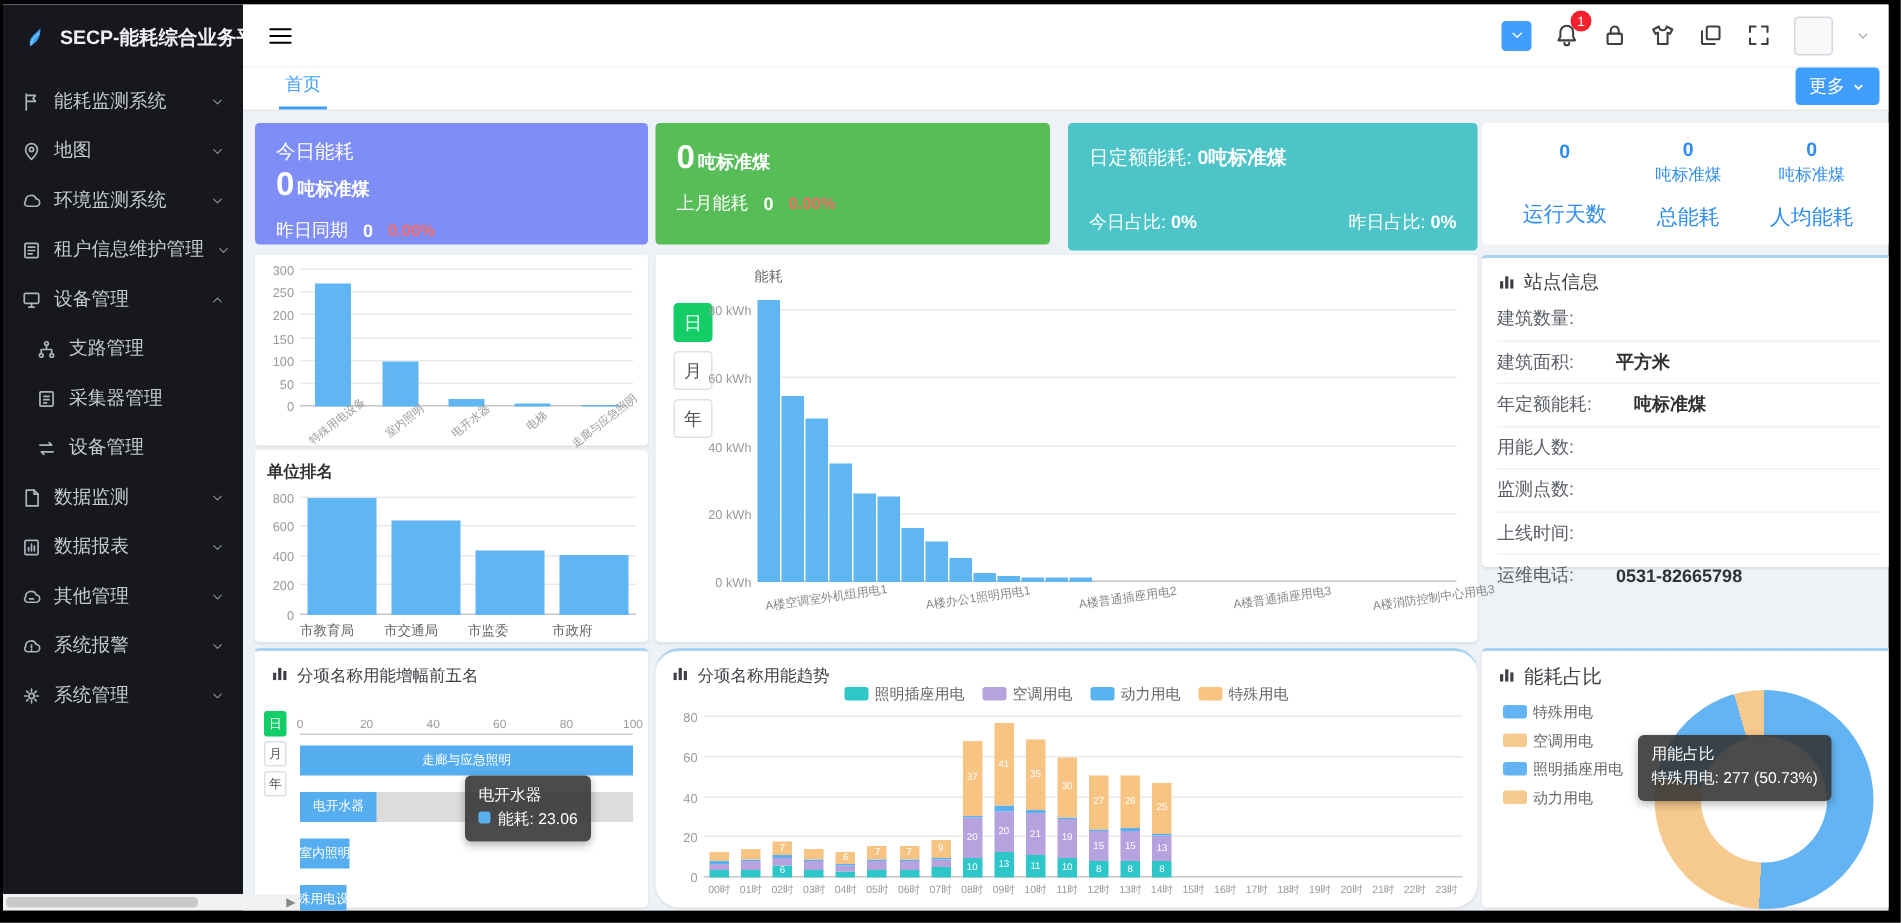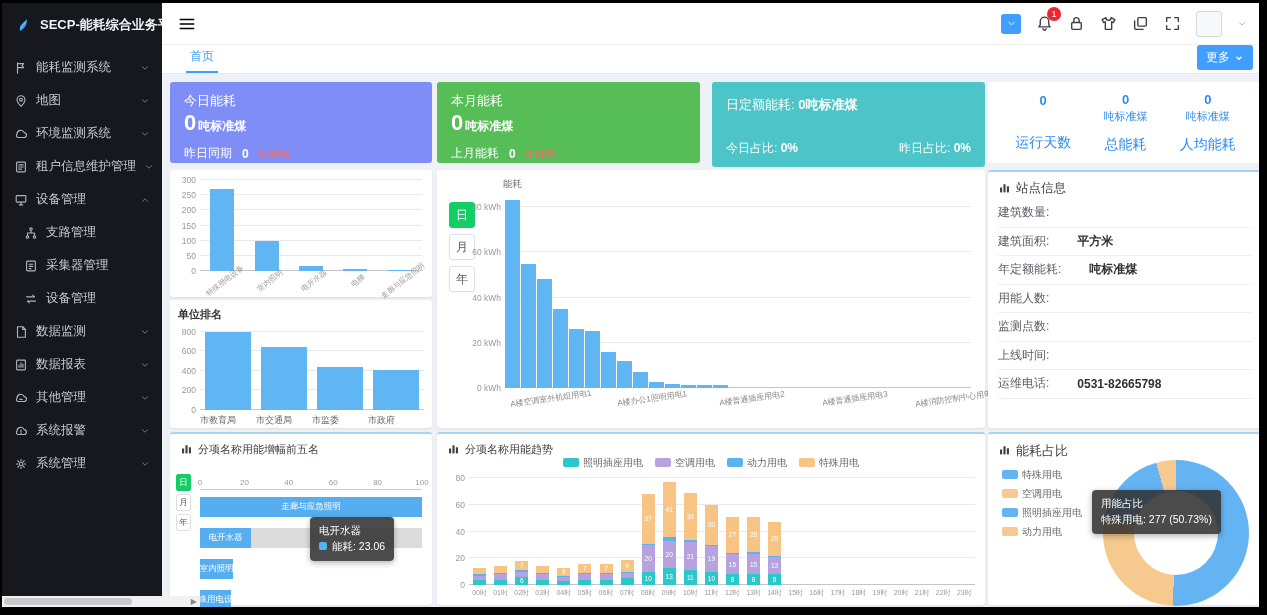--- a/index.html
+++ b/index.html
@@ -333,21 +333,20 @@
         <div class="ct">今日能耗</div>
         <div><span class="cv">0</span><span class="cu">吨标准煤</span></div>
         <div class="cf">
             <span>昨日同期</span>
             <b>0</b>
             <span class="delta">0.00%</span>
           </div>
       </div>
 
       <div class="card" style="left:275px;top:8px;width:263px;height:81px;background:#57bd57;">
-        <div class="ct">本月能耗</div>
         <div><span class="cv">0</span><span class="cu">吨标准煤</span></div>
         <div class="cf">
             <span>上月能耗</span>
             <b>0</b>
             <span class="delta">0.00%</span>
           </div>
       </div>
 
       <div class="card" style="left:550px;top:8px;width:273px;height:85px;background:#4cc4c8;">
         <div class="ct" style="margin-top:4px;"><span>日定额能耗:</span> <b>0吨标准煤</b></div>
@@ -527,21 +526,21 @@
               </div>
             </div>
             <div style="position: absolute; top: 100%; margin-top: 5px; left: 1%; font-size: 8px; color: rgb(136, 136, 136); transform: rotate(-8deg); white-space: nowrap;">A楼空调室外机组用电1</div>
             <div style="position: absolute; top: 100%; margin-top: 5px; left: 24%; font-size: 8px; color: rgb(136, 136, 136); transform: rotate(-8deg); white-space: nowrap;">A楼办公1照明用电1</div>
             <div style="position: absolute; top: 100%; margin-top: 5px; left: 46%; font-size: 8px; color: rgb(136, 136, 136); transform: rotate(-8deg); white-space: nowrap;">A楼普通插座用电2</div>
             <div style="position: absolute; top: 100%; margin-top: 5px; left: 68%; font-size: 8px; color: rgb(136, 136, 136); transform: rotate(-8deg); white-space: nowrap;">A楼普通插座用电3</div>
             <div style="position: absolute; top: 100%; margin-top: 5px; left: 88%; font-size: 8px; color: rgb(136, 136, 136); transform: rotate(-8deg); white-space: nowrap;">A楼消防控制中心用电3</div>
           </div>
       </div>
 
-      <div class="panel btop" style="left:826px;top:96px;width:275px;height:258px;">
+      <div class="panel btop" style="left:826px;top:96px;width:275px;height:208px;">
         <div class="ptitle">
           <span id="si-icon"><svg width="13" height="13" viewBox="0 0 16 16">
                 <g fill="#3c3f44">
                   <rect x="2.5" y="8" width="2.6" height="6"></rect>
                   <rect x="6.7" y="4" width="2.6" height="10"></rect>
                   <rect x="10.9" y="6.5" width="2.6" height="7.5"></rect>
                 </g>
               </svg></span>
           <span>站点信息</span>
         </div>
@@ -611,21 +610,21 @@
             </div>
             <div class="hrow">
               <div class="hbarfill" style="width: 15%; background: rgb(86, 174, 240);">室内照明</div>
             </div>
             <div class="hrow">
               <div class="hbarfill" style="width: 14%; background: rgb(86, 174, 240);">特殊用电设备</div>
             </div>
           </div>
       </div>
 
-      <div class="panel btop" style="left:275px;top:358px;width:548px;height:173px;">
+      <div class="panel btop" style="left:275px;top:358px;width:548px;height:173px;border-radius:16px;">
         <div class="ptitle" style="font-size:11px;">
           <span class="pt-ic"><svg width="13" height="13" viewBox="0 0 16 16">
                 <g fill="#3c3f44">
                   <rect x="2.5" y="8" width="2.6" height="6"></rect>
                   <rect x="6.7" y="4" width="2.6" height="10"></rect>
                   <rect x="10.9" y="6.5" width="2.6" height="7.5"></rect>
                 </g>
               </svg></span>
           <span>分项名称用能趋势</span>
         </div>

